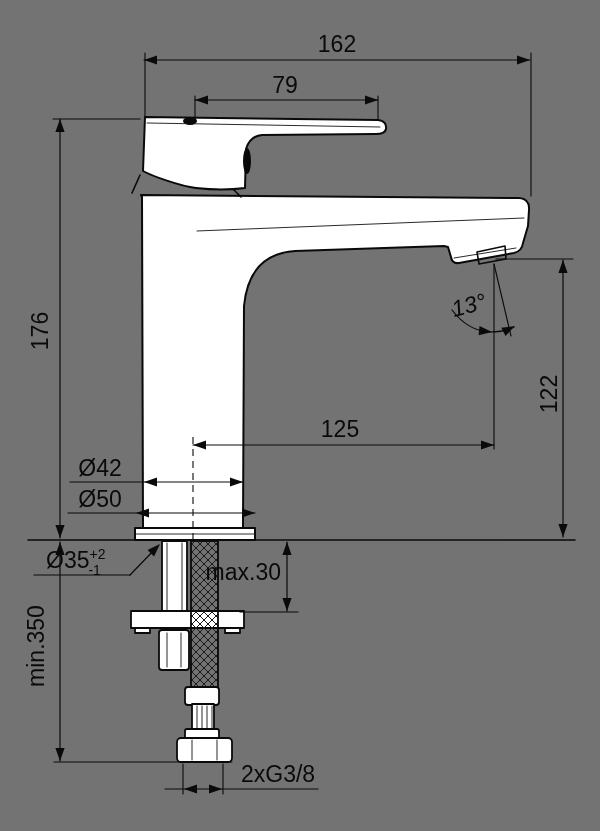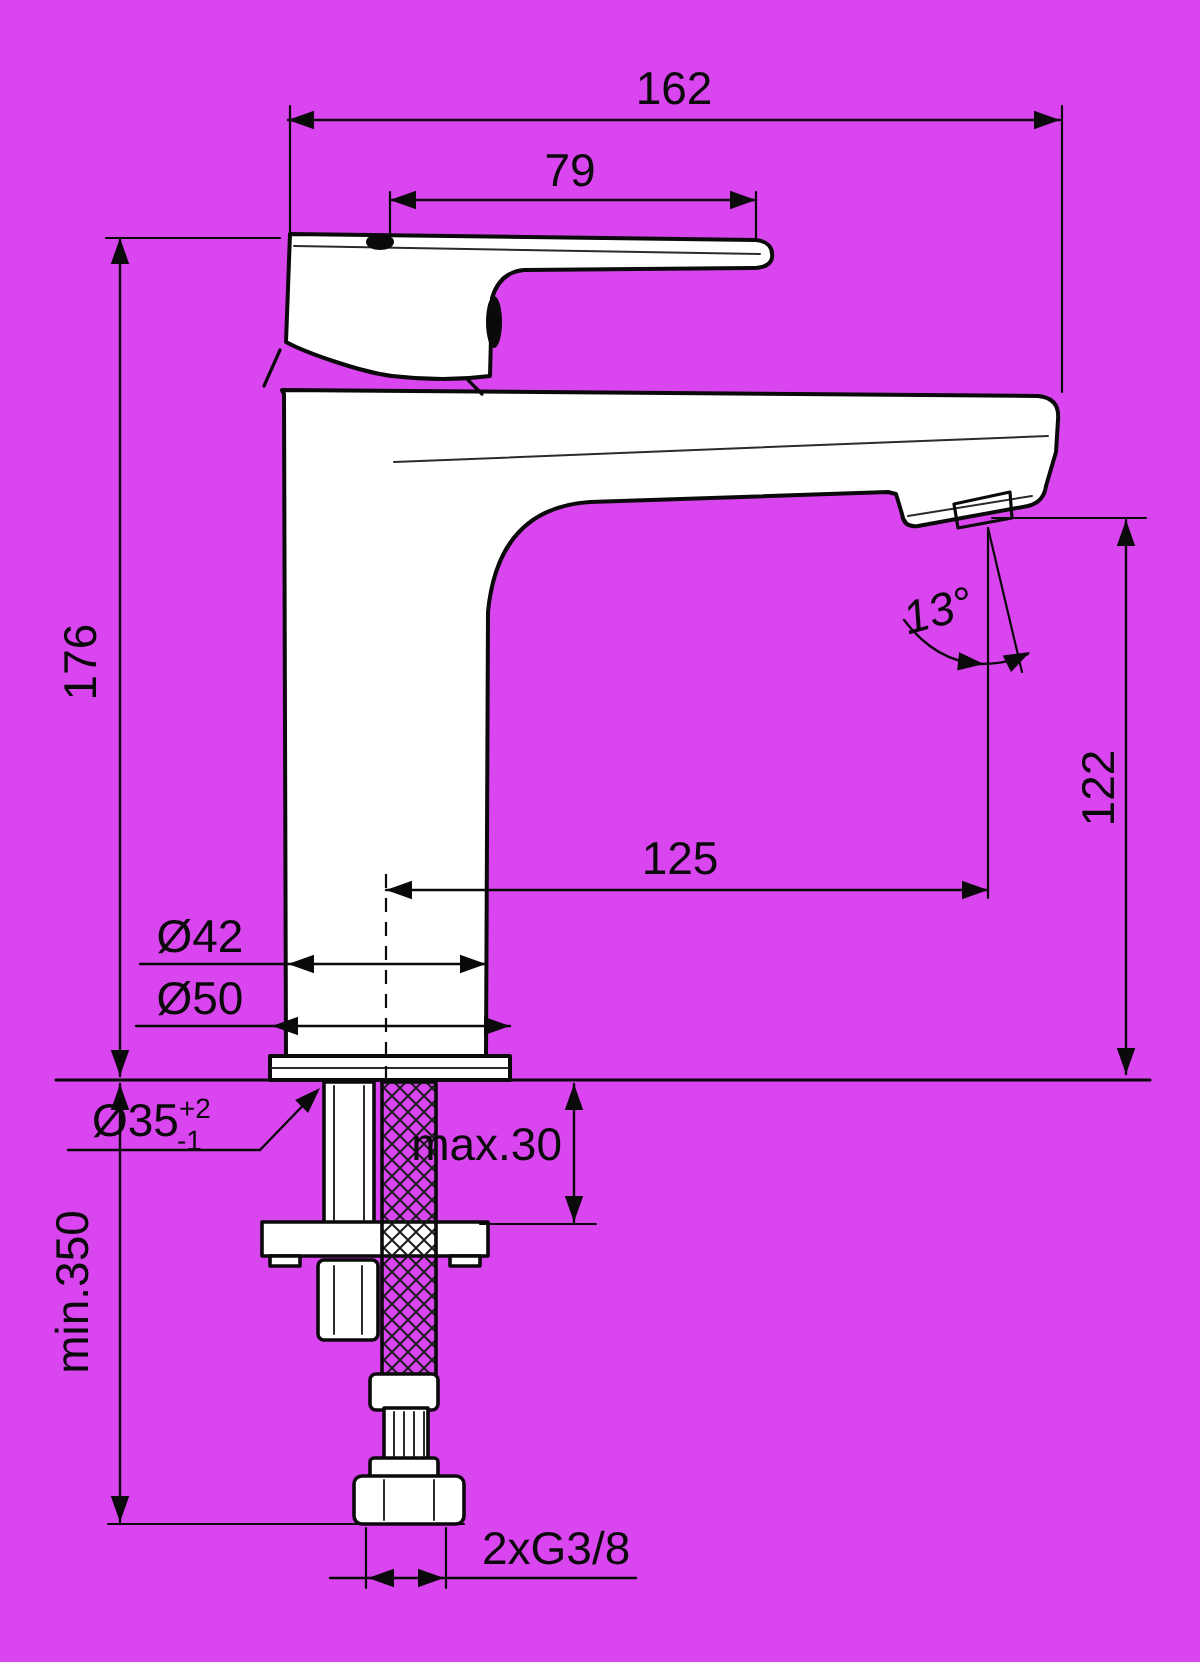--- a/index.html
+++ b/index.html
@@ -1,19 +1,19 @@
 <!DOCTYPE html>
 <html><head>
 <meta charset="utf-8">
 <style>
   html,body{margin:0;padding:0;background:#ffffff;}
   .sheet{
     position:relative;
     width:600px;height:831px;
-    background:#d946ef;
+    background:#737373;
     font-family:"Liberation Sans", sans-serif;
     overflow:hidden;
   }
   svg{position:absolute;left:0;top:0;}
   .outline{fill:#ffffff;stroke:#0a0a0a;stroke-width:2;stroke-linejoin:round;stroke-linecap:round;}
   .outline-thin{fill:none;stroke:#0a0a0a;stroke-width:1.6;stroke-linejoin:round;stroke-linecap:round;}
   .detail{fill:none;stroke:#2b2b2b;stroke-width:1;stroke-linecap:round;}
   .hw{fill:#ffffff;stroke:#0a0a0a;stroke-width:1.8;stroke-linejoin:round;}
   .dim{fill:none;stroke:#0a0a0a;stroke-width:1.2;stroke-linecap:round;}
   .ext{fill:none;stroke:#0a0a0a;stroke-width:1.1;stroke-linecap:round;}

